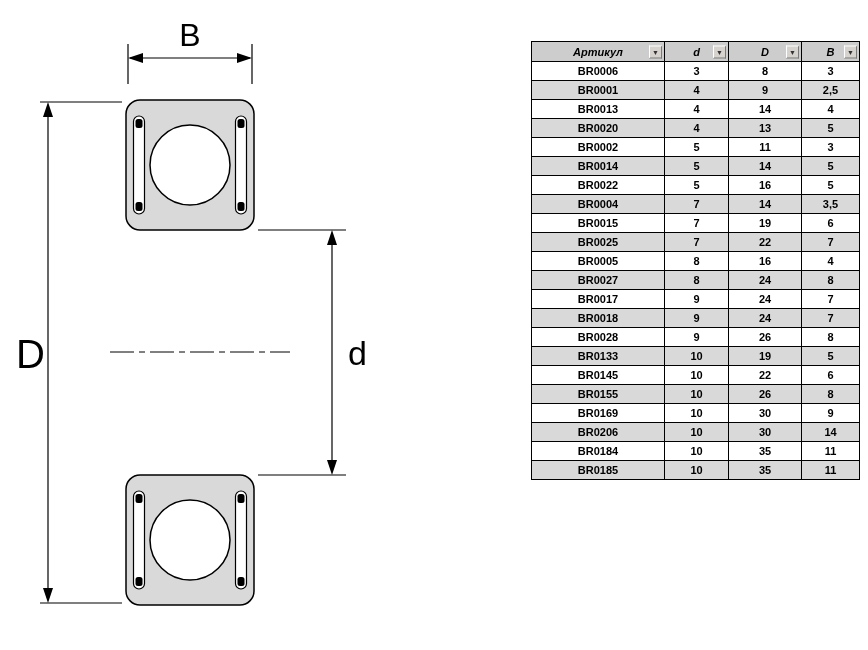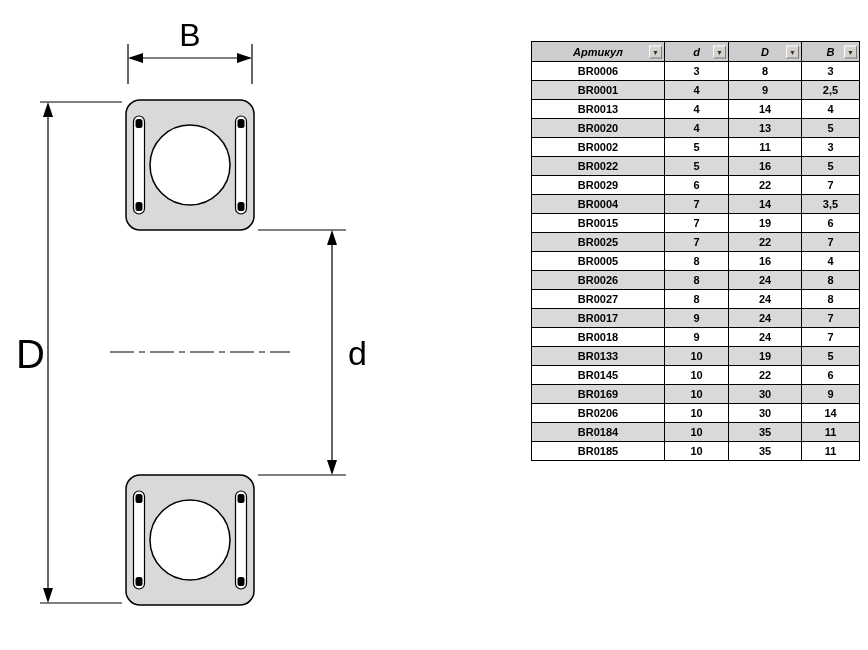--- a/index.html
+++ b/index.html
@@ -168,30 +168,30 @@
           <td>13</td>
           <td>5</td>
         </tr>
         <tr>
           <td>BR0002</td>
           <td>5</td>
           <td>11</td>
           <td>3</td>
         </tr>
         <tr>
+          <td>BR0014</td>
+          <td>5</td>
+          <td>14</td>
+          <td>5</td>
+        </tr>
+        <tr>
           <td>BR0022</td>
           <td>5</td>
           <td>16</td>
           <td>5</td>
-        </tr>
-        <tr>
-          <td>BR0029</td>
-          <td>6</td>
-          <td>22</td>
-          <td>7</td>
         </tr>
         <tr>
           <td>BR0004</td>
           <td>7</td>
           <td>14</td>
           <td>3,5</td>
         </tr>
         <tr>
           <td>BR0015</td>
           <td>7</td>
@@ -204,54 +204,60 @@
           <td>22</td>
           <td>7</td>
         </tr>
         <tr>
           <td>BR0005</td>
           <td>8</td>
           <td>16</td>
           <td>4</td>
         </tr>
         <tr>
-          <td>BR0026</td>
+          <td>BR0027</td>
           <td>8</td>
           <td>24</td>
           <td>8</td>
         </tr>
         <tr>
-          <td>BR0027</td>
-          <td>8</td>
+          <td>BR0017</td>
+          <td>9</td>
           <td>24</td>
-          <td>8</td>
-        </tr>
-        <tr>
-          <td>BR0017</td>
+          <td>7</td>
+        </tr>
+        <tr>
+          <td>BR0018</td>
           <td>9</td>
           <td>24</td>
           <td>7</td>
         </tr>
         <tr>
-          <td>BR0018</td>
-          <td>9</td>
-          <td>24</td>
-          <td>7</td>
+          <td>BR0028</td>
+          <td>9</td>
+          <td>26</td>
+          <td>8</td>
         </tr>
         <tr>
           <td>BR0133</td>
           <td>10</td>
           <td>19</td>
           <td>5</td>
         </tr>
         <tr>
           <td>BR0145</td>
           <td>10</td>
           <td>22</td>
           <td>6</td>
+        </tr>
+        <tr>
+          <td>BR0155</td>
+          <td>10</td>
+          <td>26</td>
+          <td>8</td>
         </tr>
         <tr>
           <td>BR0169</td>
           <td>10</td>
           <td>30</td>
           <td>9</td>
         </tr>
         <tr>
           <td>BR0206</td>
           <td>10</td>

